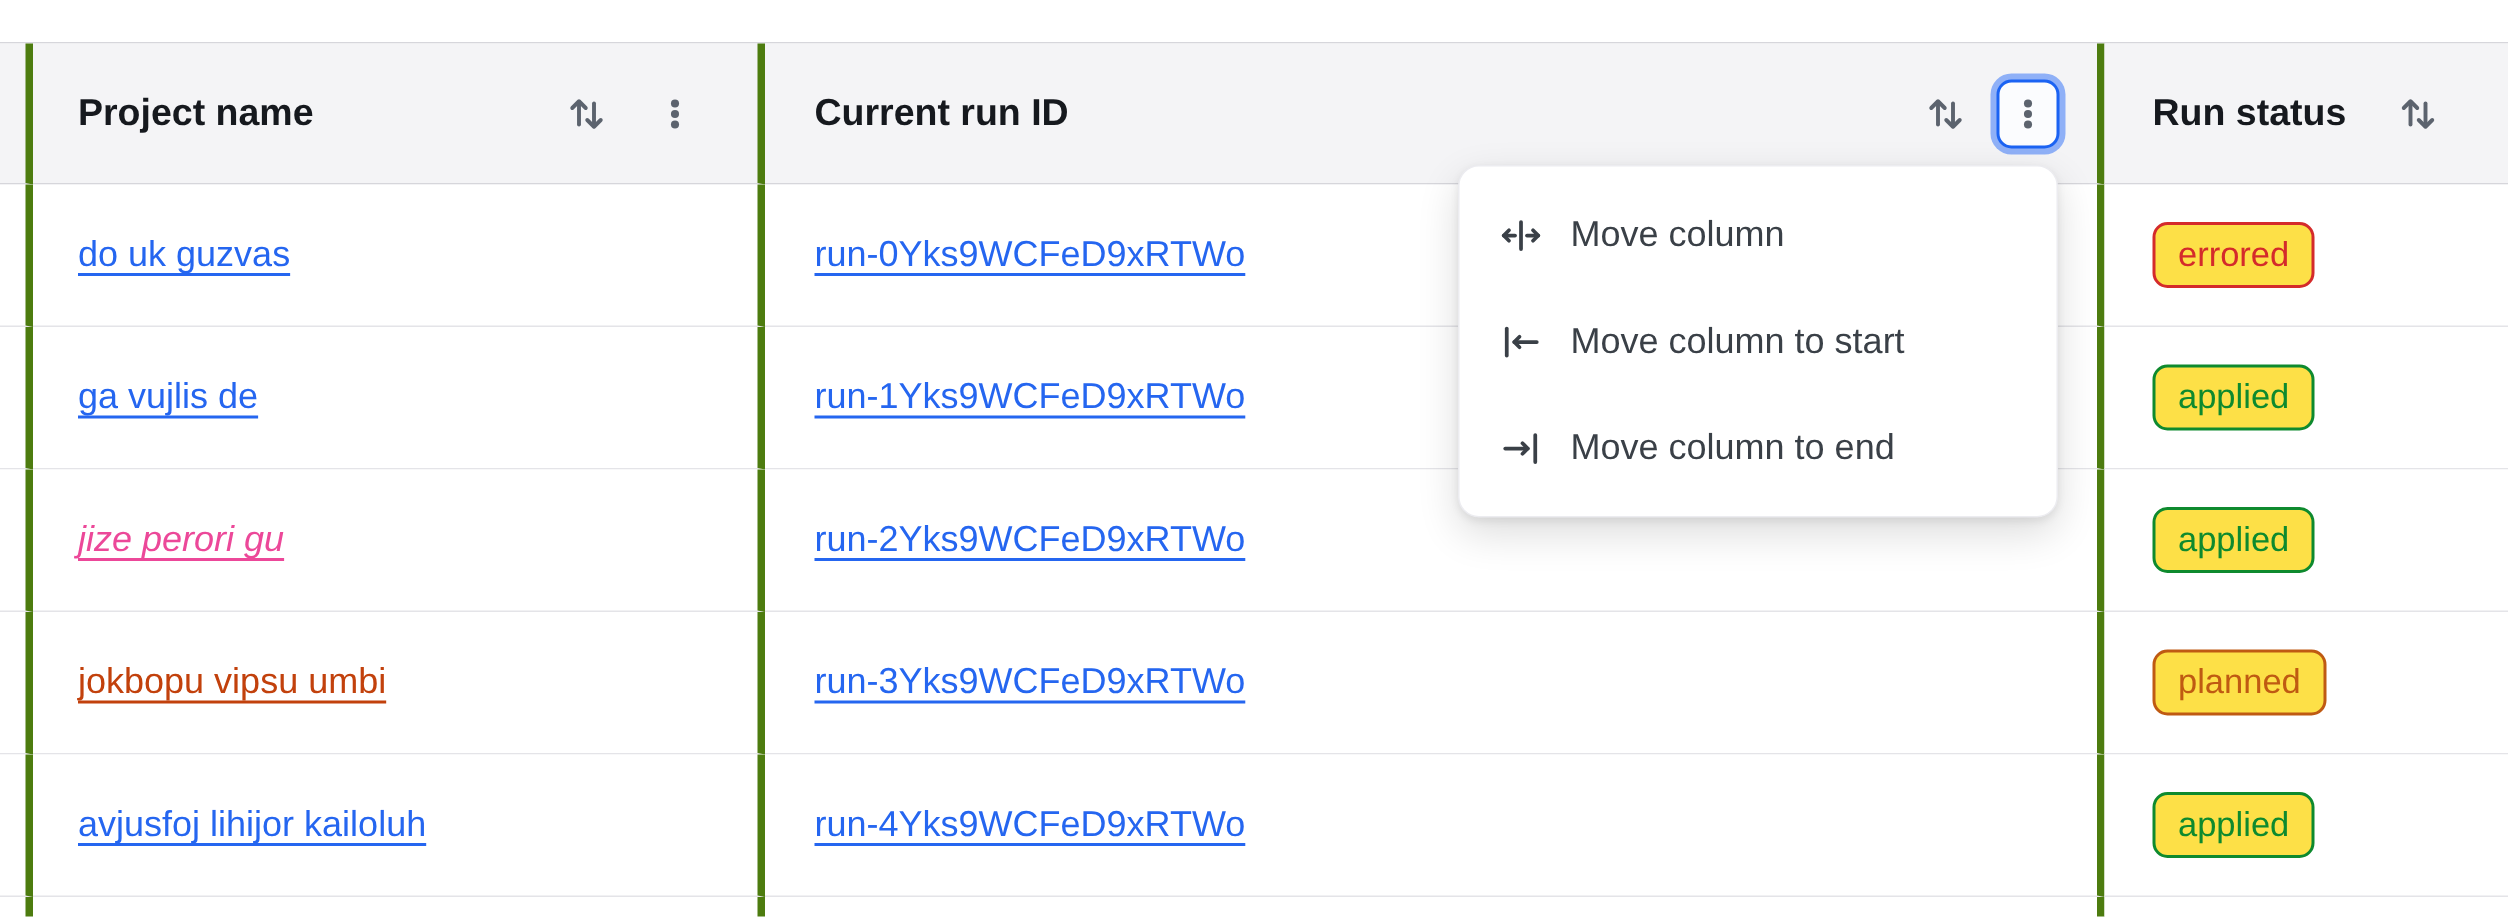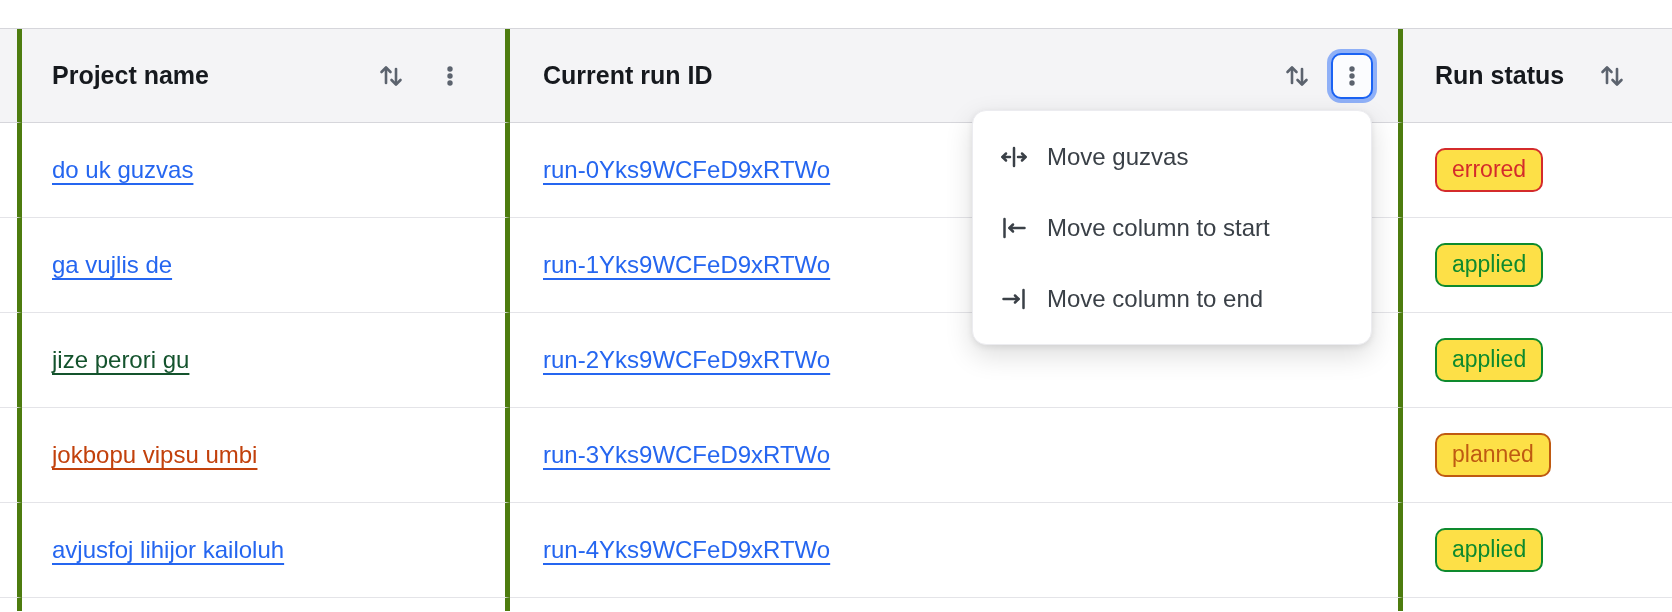--- a/index.html
+++ b/index.html
@@ -198,21 +198,21 @@
       <a class="cell-link" style="color: rgb(37, 102, 240);">run-1Yks9WCFeD9xRTWo</a>
     </div>
     <div class="td pad-status">
       <span class="badge" style="color: rgb(14, 138, 46); border-color: rgb(14, 138, 46);">applied</span>
     </div>
   </div>
 
   <div class="tr">
     <div class="td spacer-cell cell-border"></div>
     <div class="td cell-border pad-project">
-      <a class="cell-link" style="color: #14532d;">jize perori gu</a>
+      <a class="cell-link" style="color: #ec4899; font-style: italic;">jize perori gu</a>
     </div>
     <div class="td cell-border pad-run">
       <a class="cell-link" style="color: rgb(37, 102, 240);">run-2Yks9WCFeD9xRTWo</a>
     </div>
     <div class="td pad-status">
       <span class="badge" style="color: rgb(14, 138, 46); border-color: rgb(14, 138, 46);">applied</span>
     </div>
   </div>
 
   <div class="tr">
@@ -250,21 +250,21 @@
   </div>
 </div>
 
 <div class="menu">
   <div class="menu-item">
     <span class="icon">
       <svg width="30" height="30" viewBox="0 0 30 30">
           <use href="#move-col-glyph"></use>
         </svg>
     </span>
-    <span>Move guzvas</span>
+    <span>Move column</span>
   </div>
   <div class="menu-item">
     <span class="icon">
       <svg width="30" height="30" viewBox="0 0 30 30">
           <use href="#move-start-glyph"></use>
         </svg>
     </span>
     <span>Move column to start</span>
   </div>
   <div class="menu-item">

